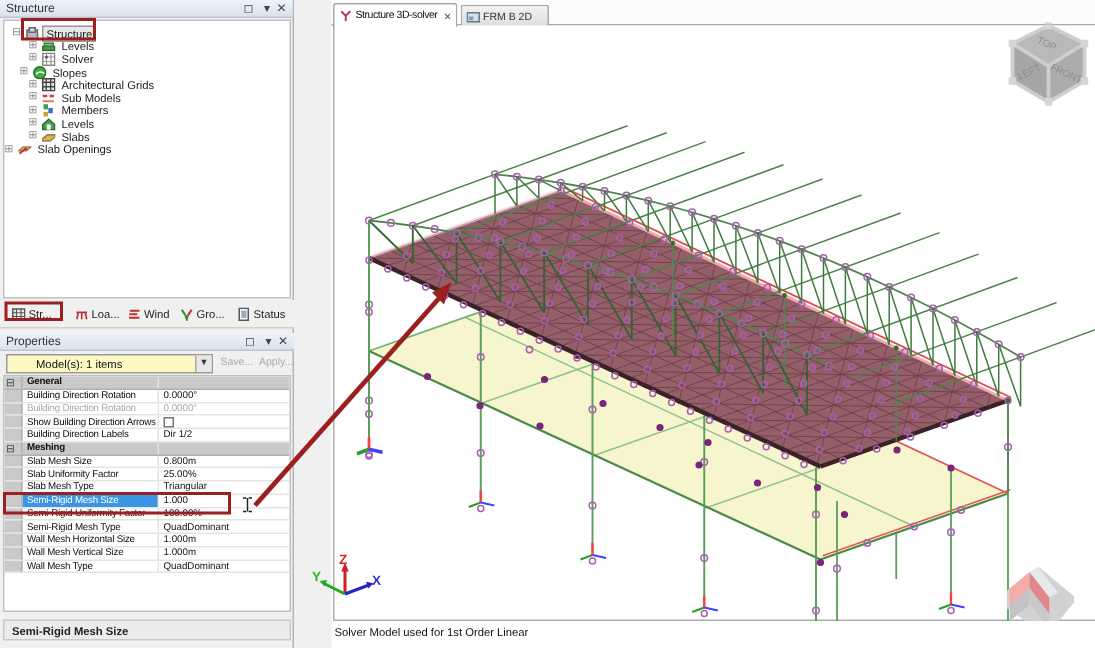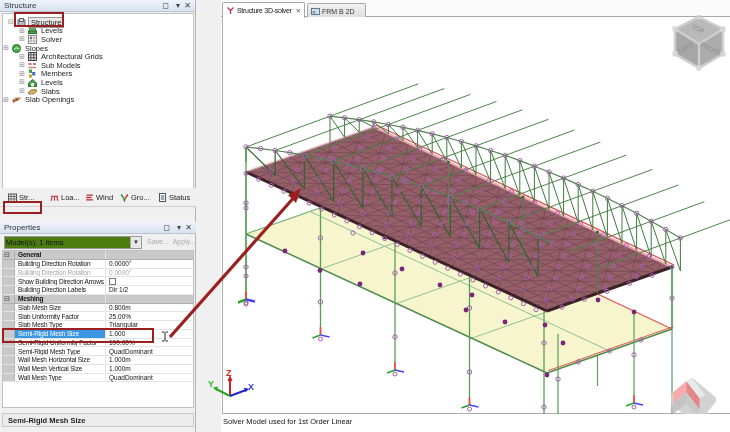--- a/index.html
+++ b/index.html
@@ -6,25 +6,25 @@
 #left { position:absolute; left:0; top:0; width:196px; height:432px; background:#f0f0f0; border-right:1px solid #b4b4b4; }
 .titlebar { height:12px; background:linear-gradient(#eef3fa,#d8e2ef); border-bottom:1px solid #b8c4d4; color:#333; font-size:8px; padding:1px 4px; position:relative; }
 .wb { position:absolute; top:1px; font-size:8px; color:#444; line-height:9px; }
 #tree { position:absolute; left:2px; top:13px; width:192px; height:186px; background:#fff; border:1px solid #c0c0c0; padding-top:4px; }
 .ti { height:8.6px; font-size:7.5px; color:#1a1a1a; white-space:nowrap; display:flex; align-items:center; }
 .exp { width:9px; font-size:7px; color:#888; line-height:8px; }
 .tic { width:11px; height:9px; display:inline-block; }
 .tic svg { vertical-align:top; }
 .lbl { padding:0 2px; }
 .sel { background:#e8e8e8; border:1px solid #999; }
-#tabstrip { position:absolute; left:0px; top:188px; width:196px; height:19px; background:#f0f0f0; border-bottom:1px solid #d0d0d0; font-size:7.5px; color:#222; }
+#tabstrip { position:absolute; left:0px; top:200px; width:196px; height:19px; background:#f0f0f0; border-bottom:1px solid #d0d0d0; font-size:7.5px; color:#222; }
 .tbtn { position:absolute; top:3px; height:13px; display:flex; align-items:center; gap:2px; }
 #propwrap { position:absolute; left:0; top:222px; width:196px; height:210px; }
 #modelrow { position:absolute; left:4px; top:14px; width:188px; height:13px; font-size:7.5px; }
-#modelbox { position:absolute; left:0; top:0; width:138px; height:13px; background:#4d7c0f; border:1px solid #999; padding:1px 1px; color:#111; }
+#modelbox { position:absolute; left:0; top:0; width:138px; height:13px; background:#fef9c3; border:1px solid #999; padding:1px 19px; color:#111; }
 #modelbox .da { position:absolute; right:0px; top:0px; width:11px; height:11px; background:#e8e8e8; border-left:1px solid #aaa; text-align:center; font-size:6px; line-height:11px; color:#333; }
 #saveapply { position:absolute; left:143px; top:2px; color:#aaa; font-size:7px; white-space:nowrap; }
 #grid { position:absolute; left:2px; top:28px; width:192px; height:158px; background:#fff; border:1px solid #c0c0c0; overflow:hidden; }
 .prow { display:flex; height:8.75px; border-bottom:1px solid #e4e4e4; font-size:6.5px; color:#111; align-items:center; }
 .phdr { background:#c9c9c9; border-bottom:1px solid #b0b0b0; }
 .pgut { width:12px; align-self:stretch; background:#c9c9c9; border-right:1px solid #b0b0b0; position:relative; }
 .pexp { position:absolute; left:1px; top:0px; font-size:7px; color:#444; }
 .pname { width:91px; letter-spacing:-0.15px; padding-left:3px; height:100%; display:flex; align-items:center; border-right:1px solid #e4e4e4; white-space:nowrap; overflow:hidden; }
 .pval { flex:1; padding-left:3px; display:flex; align-items:center; white-space:nowrap; }
 .psel { background:#3a95e4; color:#fff; }
@@ -65,21 +65,21 @@
         </div>
 <div class="ti" style="padding-left:16px">
           <span class="exp">⊞</span>
           <span class="tic"><svg width="9" height="9" viewBox="0 0 9 9">
               <rect x="0.5" y="0.5" width="8" height="8" fill="#fff" stroke="#888"></rect>
               <path d="M3 0.5V8.5M6 0.5V8.5M0.5 3H8.5M0.5 6H8.5" stroke="#999" stroke-width="0.8"></path>
               <circle cx="3" cy="3" r="1" fill="#556"></circle>
             </svg></span>
           <span class="lbl">Solver</span>
         </div>
-<div class="ti" style="padding-left:0">
+<div class="ti" style="padding-left:10px">
           <span class="exp">⊞</span>
           <span class="tic"><svg width="9" height="9" viewBox="0 0 9 9">
               <circle cx="4.5" cy="4.5" r="4" fill="#3fae3f" stroke="#2c6b2c"></circle>
               <path d="M2 5.5C3.5 3.5 6 3.5 7.5 5" stroke="#fff" fill="none"></path>
             </svg></span>
           <span class="lbl">Slopes</span>
         </div>
 <div class="ti" style="padding-left:16px">
           <span class="exp">⊞</span>
           <span class="tic"><svg width="9" height="9" viewBox="0 0 9 9">

